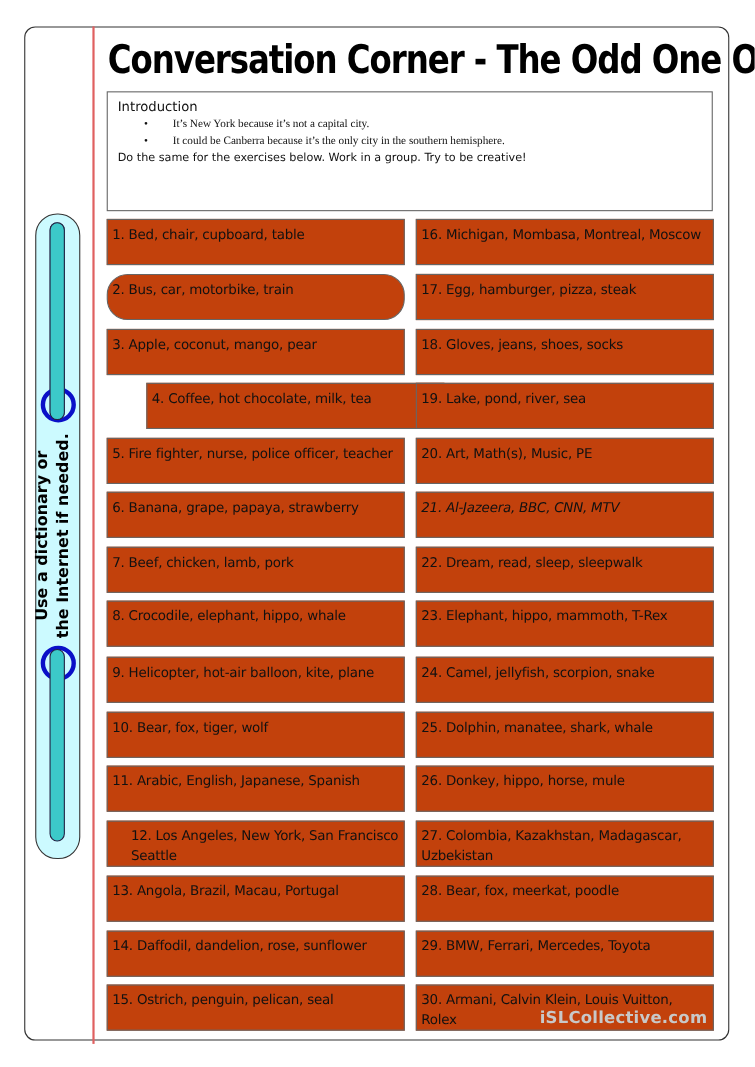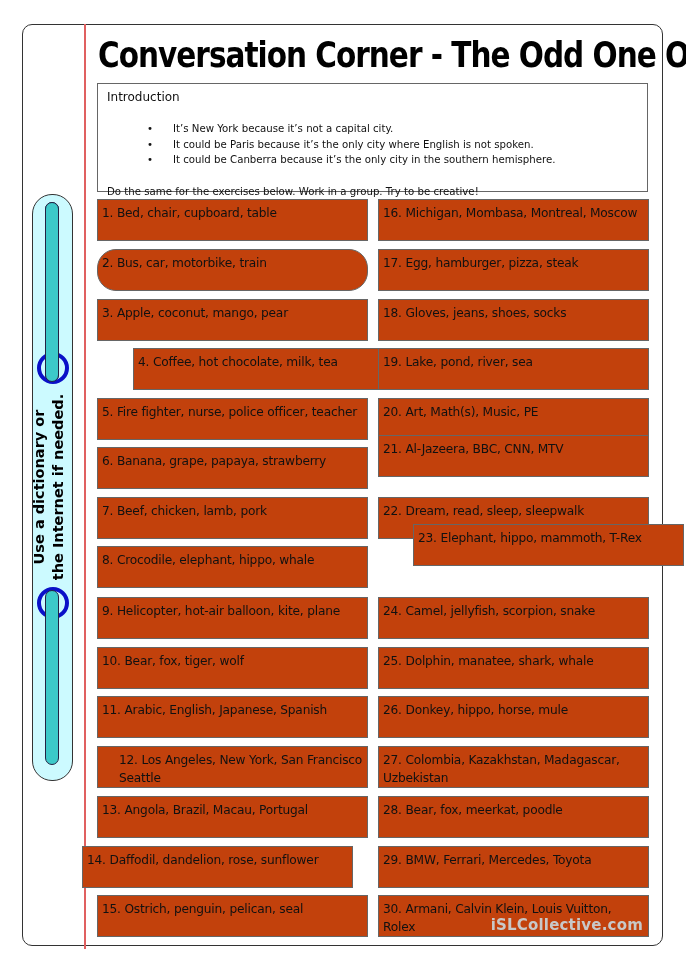--- a/index.html
+++ b/index.html
@@ -9,21 +9,21 @@
            border: 1.5px solid #333; border-radius: 10px; box-sizing: border-box; }
   .redline { position: absolute; left: 84px; top: 24px; width: 1.5px; height: 925px; background: #e06060; }
   .title { position: absolute; left: 98px; top: 30px; width: 562px; height: 50px;
            font-family: "DejaVu Sans", sans-serif; font-weight: bold; font-size: 36px;
            letter-spacing: -1.2px; line-height: 50px; color: #000; white-space: nowrap;
            transform: scaleX(0.82); transform-origin: left center; }
   .intro { position: absolute; left: 97px; top: 83px; width: 551px; height: 109px;
            border: 1.5px solid #666; box-sizing: border-box; padding: 6px 8px 0 9px;
            font-size: 10.2px; line-height: 15.6px; }
   .intro .heading { font-size: 12px; line-height: 15px; }
-  .intro ul { margin: 16px; padding: 0 0 0 42px; list-style: none; }
+  .intro ul { margin: 0; padding: 0 0 0 42px; list-style: none; font-family: Liberation Serif, serif; }
   .intro li { position: relative; padding-left: 8px; }
   .intro li::before { content: "•"; position: absolute; left: -18px; top: 0; }
   .box { position: absolute; width: 271px; height: 42px; border: 1.5px solid #666;
          box-sizing: border-box; padding: 4px 4px 0 4px; font-size: 12.2px;
          line-height: 18px; letter-spacing: -0.2px; overflow: hidden; background: #c2410c; }
   .watermark { position: absolute; right: 5px; bottom: 2px; font-weight: bold;
                font-size: 15px; color: #c8c8c8; letter-spacing: 0.2px; }
   .sidebar-pill { position: absolute; left: 32px; top: 194px; width: 41px; height: 587px;
                   border: 1.5px solid #333; border-radius: 20px; background: #ccfaff; box-sizing: border-box; }
   .bar { position: absolute; left: 45px; width: 14px; border: 1.5px solid #224; border-radius: 7px;
@@ -39,21 +39,20 @@
 
 <div class="frame"></div>
 <div class="redline"></div>
 
 <div class="title">Conversation Corner - The Odd One Out</div>
 
 <div class="intro">
   <div class="heading">Introduction</div>
   <ul>
     <li>It’s New York because it’s not a capital city.</li>
-    <li>It could be Paris because it’s the only city where English is not spoken.</li>
     <li>It could be Canberra because it’s the only city in the southern hemisphere.</li>
   </ul>
   <div>Do the same for the exercises below. Work in a group. Try to be creative!</div>
 </div>
 
 <div class="sidebar-pill"></div>
 <div class="bar" style="top:202px;height:180px;"></div>
 <div class="ring" style="left:37px;top:352px;"></div>
 <div class="bar" style="top:202px;height:180px;z-index:1;clip-path: inset(0 0 0 0);"></div>
 <div class="ring" style="left:37px;top:587px;"></div>
@@ -69,31 +68,31 @@
 <div class="box" style="left:97px;top:348px;margin-left:36px;">4. Coffee, hot chocolate, milk, tea</div>
 <div class="box" style="left:97px;top:398px;">5. Fire fighter, nurse, police officer, teacher</div>
 <div class="box" style="left:97px;top:447px;">6. Banana, grape, papaya, strawberry</div>
 <div class="box" style="left:97px;top:497px;">7. Beef, chicken, lamb, pork</div>
 <div class="box" style="left:97px;top:546px;">8. Crocodile, elephant, hippo, whale</div>
 <div class="box" style="left:97px;top:597px;">9. Helicopter, hot-air balloon, kite, plane</div>
 <div class="box" style="left:97px;top:647px;">10. Bear, fox, tiger, wolf</div>
 <div class="box" style="left:97px;top:696px;">11. Arabic, English, Japanese, Spanish</div>
 <div class="box" style="left:97px;top:746px;padding-left:21px;">12. Los Angeles, New York, San Francisco  Seattle</div>
 <div class="box" style="left:97px;top:796px;">13. Angola, Brazil, Macau, Portugal</div>
-<div class="box" style="left:82px;top:846px;">14. Daffodil, dandelion, rose, sunflower</div>
+<div class="box" style="left:97px;top:846px;">14. Daffodil, dandelion, rose, sunflower</div>
 <div class="box" style="left:97px;top:895px;">15. Ostrich, penguin, pelican, seal</div>
 
 <div class="box" style="left:378px;top:199px;">16. Michigan, Mombasa, Montreal, Moscow</div>
 <div class="box" style="left:378px;top:249px;">17. Egg, hamburger, pizza, steak</div>
 <div class="box" style="left:378px;top:299px;">18. Gloves, jeans, shoes, socks</div>
 <div class="box" style="left:378px;top:348px;">19. Lake, pond, river, sea</div>
 <div class="box" style="left:378px;top:398px;">20. Art, Math(s), Music, PE</div>
-<div class="box" style="left:378px;top:435px;">21. Al-Jazeera, BBC, CNN, MTV</div>
+<div class="box" style="left:378px;top:447px;font-style:italic;">21. Al-Jazeera, BBC, CNN, MTV</div>
 <div class="box" style="left:378px;top:497px;">22. Dream, read, sleep, sleepwalk</div>
-<div class="box" style="left:378px;top:524px;margin-left:35px;">23. Elephant, hippo, mammoth, T-Rex</div>
+<div class="box" style="left:378px;top:546px;">23. Elephant, hippo, mammoth, T-Rex</div>
 <div class="box" style="left:378px;top:597px;">24. Camel, jellyfish, scorpion, snake</div>
 <div class="box" style="left:378px;top:647px;">25. Dolphin, manatee, shark, whale</div>
 <div class="box" style="left:378px;top:696px;">26. Donkey, hippo, horse, mule</div>
 <div class="box" style="left:378px;top:746px;">27. Colombia, Kazakhstan, Madagascar, Uzbekistan</div>
 <div class="box" style="left:378px;top:796px;">28. Bear, fox, meerkat, poodle</div>
 <div class="box" style="left:378px;top:846px;">29. BMW, Ferrari, Mercedes, Toyota</div>
 <div class="box" style="left:378px;top:895px;">
   <span>30. Armani, Calvin Klein, Louis Vuitton, Rolex</span>
   <span class="watermark">iSLCollective.com</span>
 </div>

